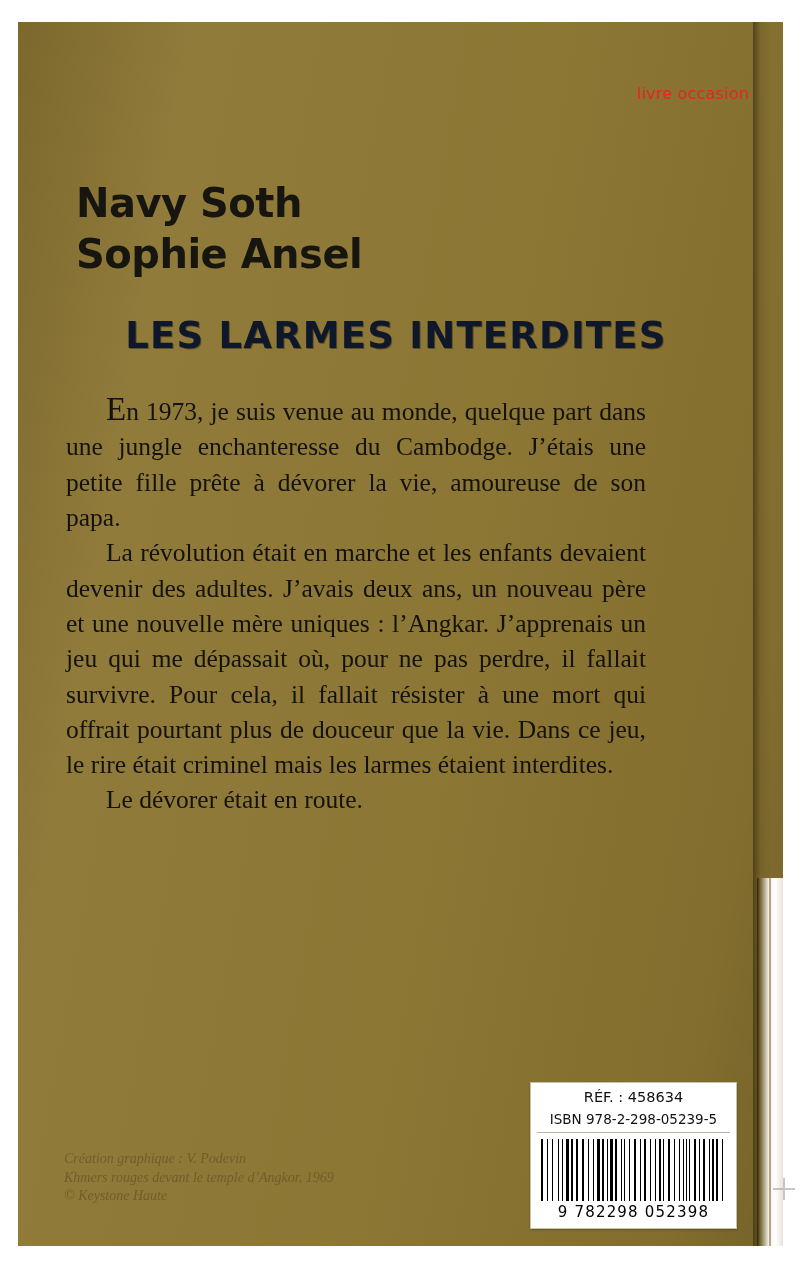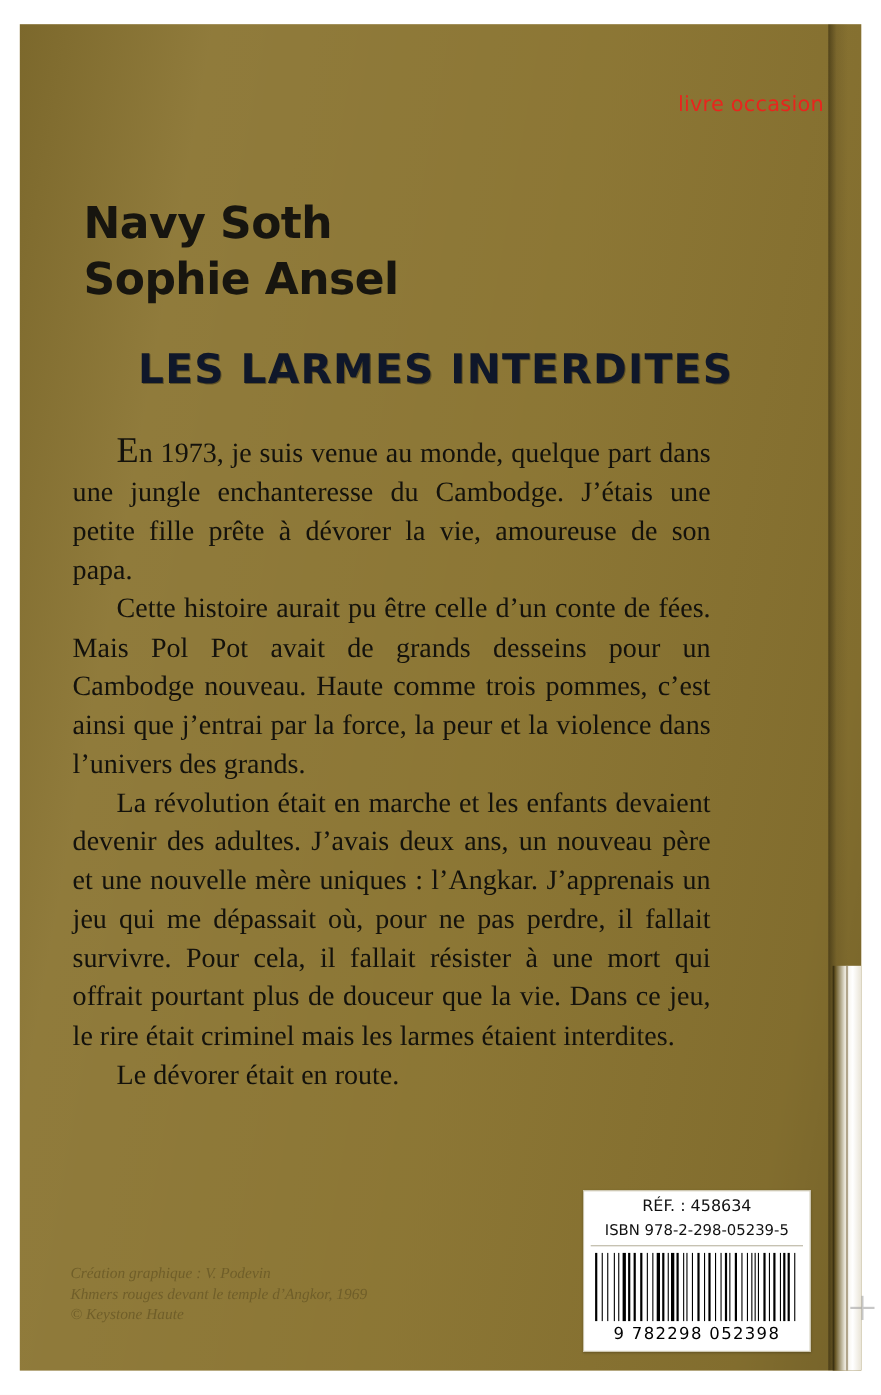--- a/index.html
+++ b/index.html
@@ -74,21 +74,21 @@
     height: 100%;
     background: rgba(120,100,60,0.55);
   }
 
   .sticker {
     position: absolute;
     right: 34px;
     top: 62px;
     color: #e8251d;
     font-family: "DejaVu Sans", sans-serif;
-    font-size: 19px;
+    font-size: 16px;
     letter-spacing: 0.2px;
     white-space: nowrap;
   }
 
   .authors {
     position: absolute;
     left: 58px;
     top: 156px;
     color: #17150f;
     font-family: "DejaVu Sans", sans-serif;
@@ -245,21 +245,20 @@
 
     <div class="authors">
       <div>Navy Soth</div>
       <div>Sophie Ansel</div>
     </div>
 
     <div class="booktitle">LES LARMES INTERDITES</div>
 
     <div class="blurb">
       <p class="first"><span class="smallcap">E</span>n 1973, je suis venue au monde, quelque part dans une jungle enchanteresse du Cambodge. J’étais une petite fille prête à dévorer la vie, amoureuse de son papa.</p>
-      <p>Cette histoire aurait pu être celle d’un conte de fées. Mais Pol Pot avait de grands desseins pour un Cambodge nouveau. Haute comme trois pommes, c’est ainsi que j’entrai par la force, la peur et la violence dans l’univers des grands.</p>
       <p>La révolution était en marche et les enfants devaient devenir des adultes. J’avais deux ans, un nouveau père et une nouvelle mère uniques : l’Angkar. J’apprenais un jeu qui me dépassait où, pour ne pas perdre, il fallait survivre. Pour cela, il fallait résister à une mort qui offrait pourtant plus de douceur que la vie. Dans ce jeu, le rire était criminel mais les larmes étaient interdites.</p>
       <p>Le dévorer était en route.</p>
     </div>
 
     <div class="credits">
       <div>Création graphique : V. Podevin</div>
       <div>Khmers rouges devant le temple d’Angkor, 1969</div>
       <div>© Keystone Haute</div>
     </div>
 

